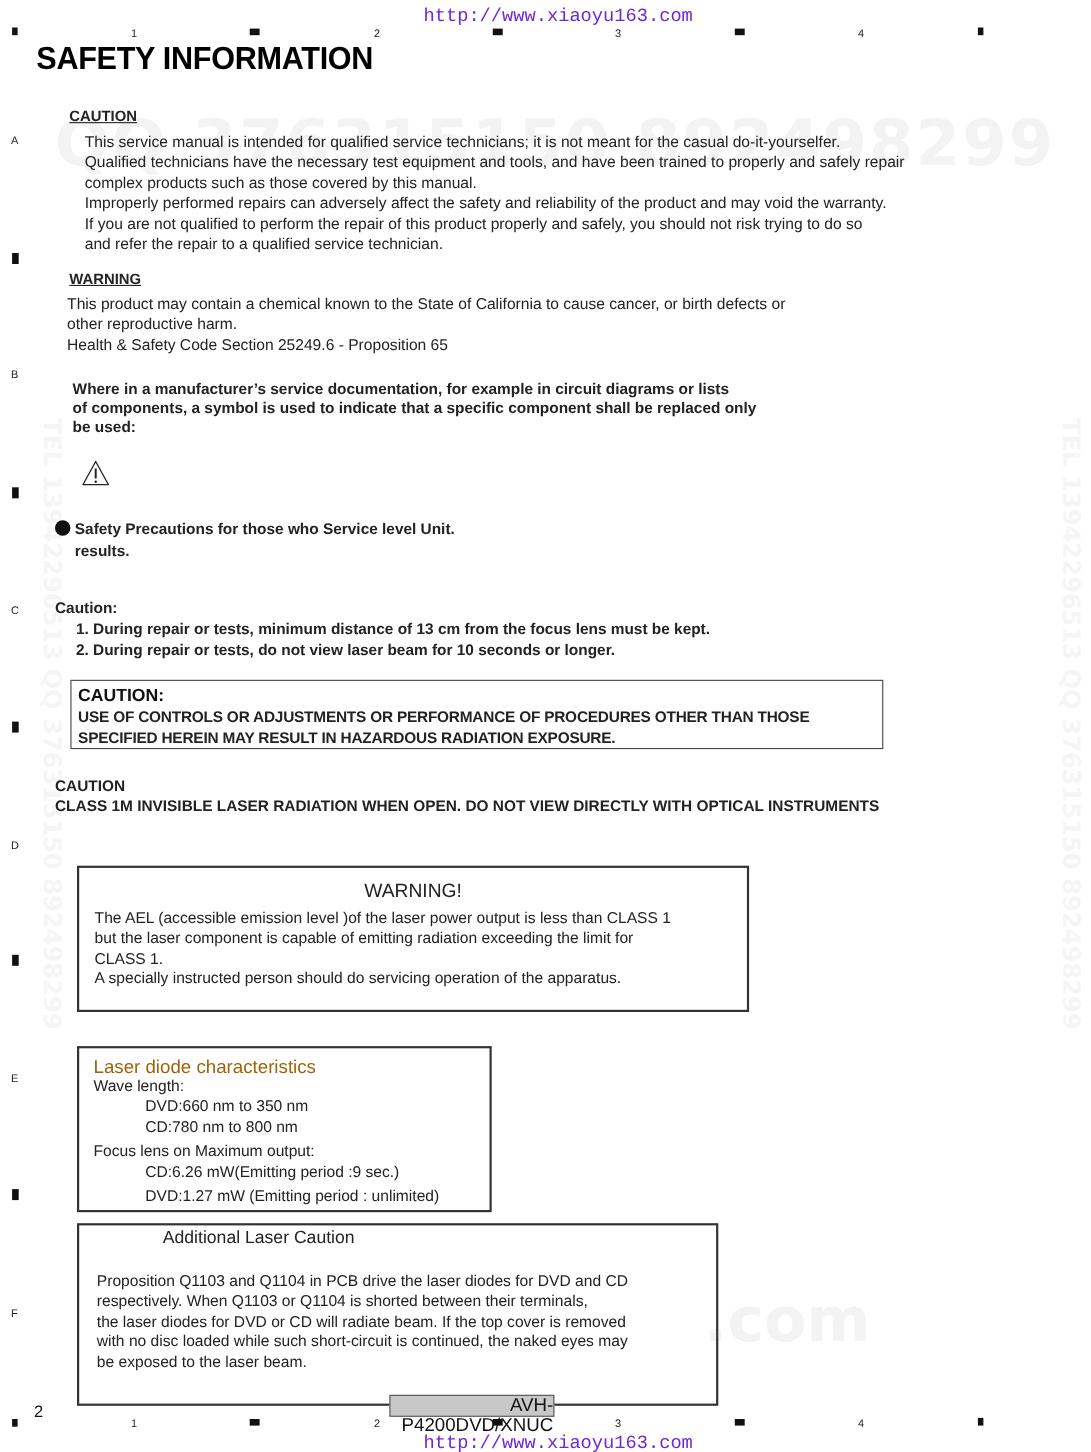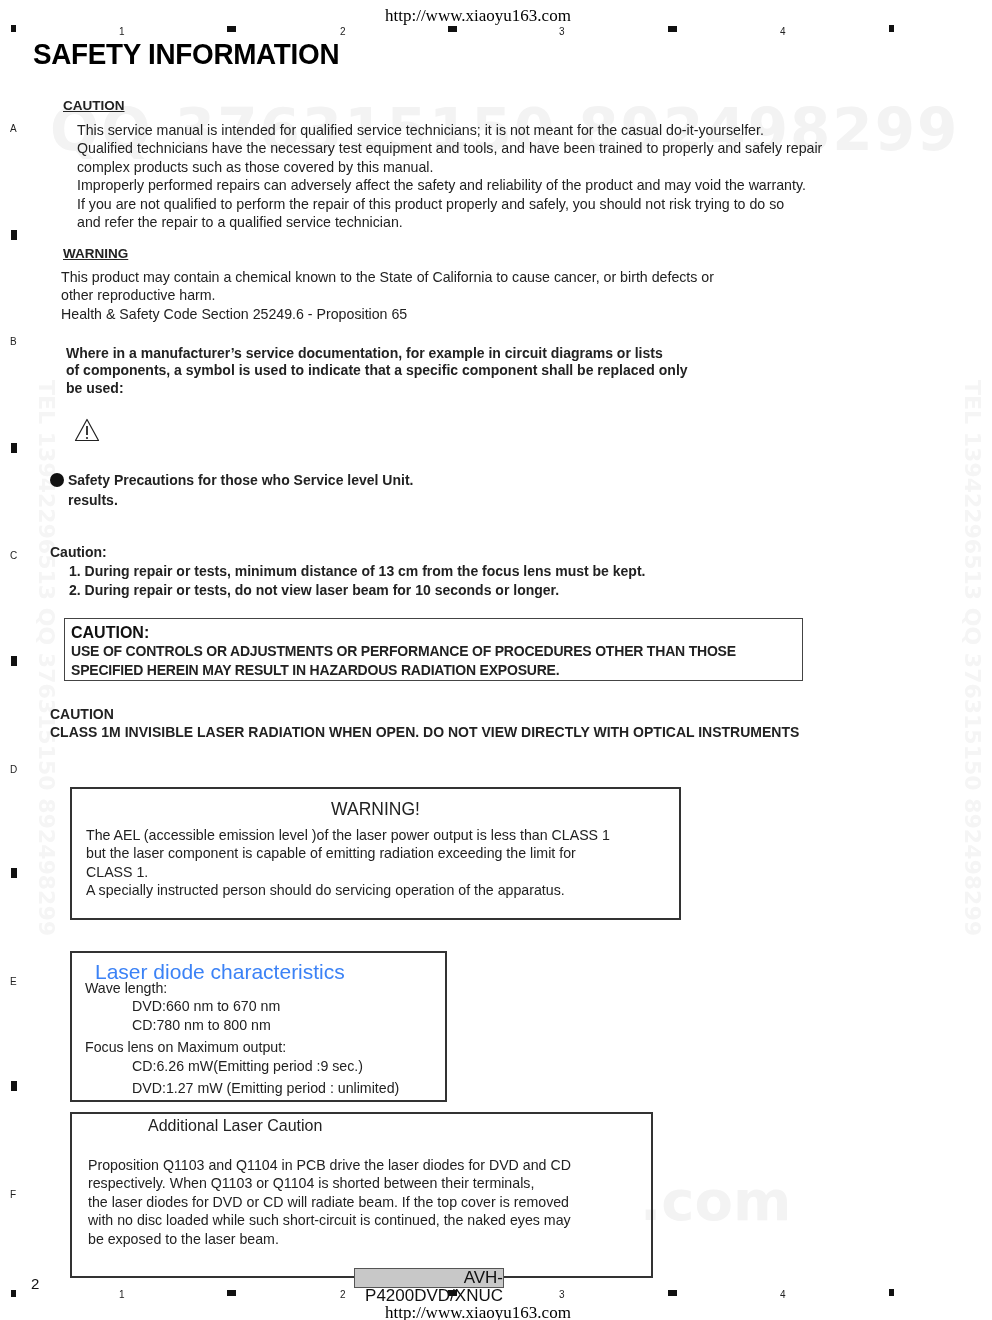--- a/index.html
+++ b/index.html
@@ -1,37 +1,37 @@
 <!DOCTYPE html>
 <html><head>
 <meta charset="utf-8">
 <style>
   html, body { margin:0; padding:0; background:#ffffff; }
   body { width:992px; height:1320px; position:relative; overflow:hidden;
          font-family:"Liberation Sans", sans-serif; color:#1a1a1a; }
   .abs { position:absolute; }
-  .wm-url { color:#000000; font-size:17px; font-family:Liberation Serif, serif; }
+  .wm-url { color:#6d28d9; font-size:17px; font-family:Liberation Mono, monospace; }
   .ruler-num { font-size:10px; color:#222; }
   .ruler-sq { width:9px; height:6px; background:#111; }
   .ruler-sq-sm { width:5px; height:7px; background:#111; }
   .row-letter { font-size:10px; color:#222; }
   .row-mark { width:6px; height:10px; background:#111; }
   .title { left:33px; top:38px; font-size:29px; font-weight:bold; letter-spacing:-0.3px; color:#000; transform:scaleX(0.96); transform-origin:left; }
   .hdr-u { font-size:13.5px; font-weight:bold; text-decoration:underline; color:#222; }
   .para { font-size:14.2px; line-height:18.4px; color:#222; }
   .bold-para { font-size:14px; line-height:17.4px; font-weight:bold; color:#222; }
   .caution-box { left:64px; top:618px; width:739px; height:63px; border:1px solid #444; box-sizing:border-box; padding:5px 0 0 6px; }
   .caution-box .cb-title { font-size:16px; font-weight:bold; color:#111; line-height:18px; }
   .caution-box .cb-line { font-size:14px; font-weight:bold; line-height:18.5px; color:#222; letter-spacing:-0.2px; white-space:nowrap; }
   .box { border:2px solid #333; box-sizing:border-box; }
   .warning-box { left:70px; top:787px; width:611px; height:133px; }
   .warning-box .wb-title { position:absolute; left:0; right:0; top:10px; text-align:center; font-size:17.5px; color:#222; }
   .warning-box .wb-body { position:absolute; left:14px; top:37px; font-size:14.2px; line-height:18.4px; color:#222; }
   .diode-box { left:70px; top:951px; width:377px; height:151px; }
-  .diode-box .db-title { position:absolute; left:23px; top:7px; font-size:21px; color:#3b82f6; }
+  .diode-box .db-title { position:absolute; left:13px; top:7px; font-size:17px; color:#a16207; }
   .diode-box .db-line { position:absolute; font-size:14.2px; color:#222; white-space:nowrap; }
   .add-box { left:70px; top:1112px; width:583px; height:166px; }
   .add-box .ab-title { position:absolute; left:76px; top:3px; font-size:16px; color:#222; }
   .add-box .ab-body { position:absolute; left:16px; top:42px; font-size:14.2px; line-height:18.4px; color:#222; }
   .footer-tag { left:354px; top:1268px; width:150px; height:20px; background:#c8c8c8; border:1px solid #555; box-sizing:border-box; font-size:17px; text-align:right; line-height:18px; color:#111; }
   .page-num { left:31px; top:1275px; font-size:15px; color:#111; }
   .warn-sym { left:74px; top:418px; width:26px; height:24px; }
   .bullet { left:50px; top:473px; width:14px; height:14px; border-radius:50%; background:#111; }
   .faint-wm { color:#f3f3f3; font-weight:bold; font-family:"DejaVu Sans", sans-serif; }
 </style>
@@ -124,21 +124,21 @@
     <div>The AEL (accessible emission level )of the laser power output is less than CLASS 1</div>
     <div>but the laser component is capable of emitting radiation exceeding the limit for</div>
     <div>CLASS 1.</div>
     <div>A specially instructed person should do servicing operation of the apparatus.</div>
   </div>
 </div>
 
 <div class="abs box diode-box">
   <div class="db-title">Laser diode characteristics</div>
   <div class="db-line" style="left:13px;top:27px;">Wave length:</div>
-  <div class="db-line" style="left:60px;top:45px;">DVD:660 nm to 670 nm</div>
+  <div class="db-line" style="left:60px;top:45px;">DVD:660 nm to 350 nm</div>
   <div class="db-line" style="left:60px;top:64px;">CD:780 nm to 800 nm</div>
   <div class="db-line" style="left:13px;top:86px;">Focus lens on Maximum output:</div>
   <div class="db-line" style="left:60px;top:105px;">CD:6.26 mW(Emitting period :9 sec.)</div>
   <div class="db-line" style="left:60px;top:127px;">DVD:1.27 mW (Emitting period : unlimited)</div>
 </div>
 
 <div class="abs box add-box">
   <div class="ab-title">Additional Laser Caution</div>
   <div class="ab-body" style="white-space:nowrap;">
     <div>Proposition Q1103 and Q1104 in PCB drive the laser diodes for DVD and CD</div>

